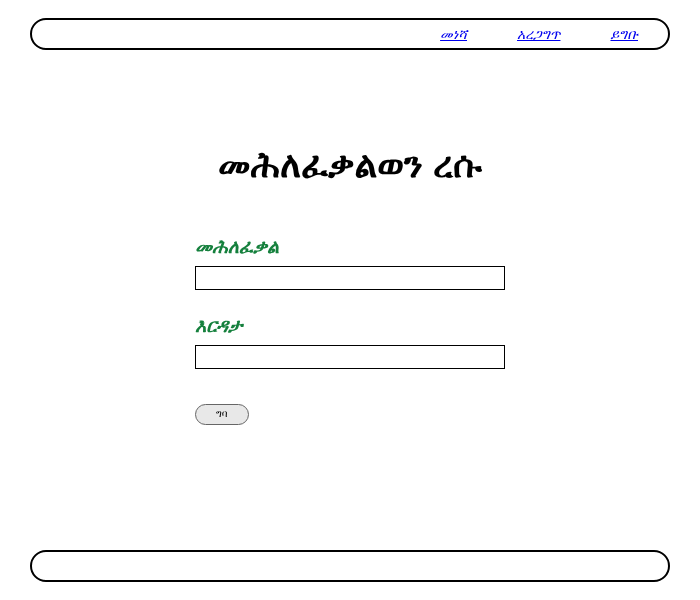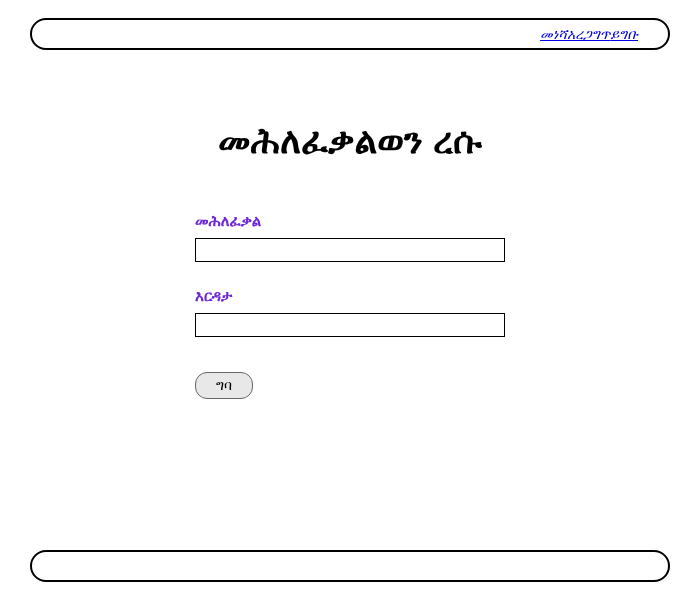--- a/index.html
+++ b/index.html
@@ -19,69 +19,73 @@
       top: 18px;
       left: 30px;
       right: 30px;
       height: 32px;
       border: 2px solid #000;
       border-radius: 16px;
       display: flex;
       justify-content: flex-end;
       align-items: center;
       padding-right: 30px;
+      gap: 50px;
     }
     .top-bar a {
       color: #0000EE;
       text-decoration: underline;
       font-size: 14px;
       font-style: italic;
     }
     .content {
       position: absolute;
       top: 120px;
       left: 0;
       right: 0;
       text-align: center;
     }
     .page-title {
       font-size: 36px;
       font-weight: bold;
       color: #000;
       margin-bottom: 50px;
+      margin-top: 24px;
     }
     .form {
       display: inline-block;
       text-align: left;
     }
     .form-group {
       margin-bottom: 25px;
     }
     .form-label {
       display: block;
-      font-size: 15px;
+      font-size: 19px;
       font-weight: bold;
-      color: #6d28d9;
+      font-style: italic;
+      color: #15803d;
       margin-bottom: 8px;
     }
     .form-input {
       width: 310px;
       height: 24px;
       border: 1px solid #000;
       padding: 2px 4px;
       font-size: 14px;
     }
     .submit-button {
       background: #e8e8e8;
       border: 1px solid #666;
       border-radius: 12px;
       padding: 4px 20px;
-      font-size: 14px;
+      font-size: 10px;
       cursor: pointer;
       margin-top: 10px;
+      font-family: Liberation Mono, monospace;
     }
     .bottom-bar {
       position: absolute;
       bottom: 18px;
       left: 30px;
       right: 30px;
       height: 32px;
       border: 2px solid #000;
       border-radius: 16px;
     }

